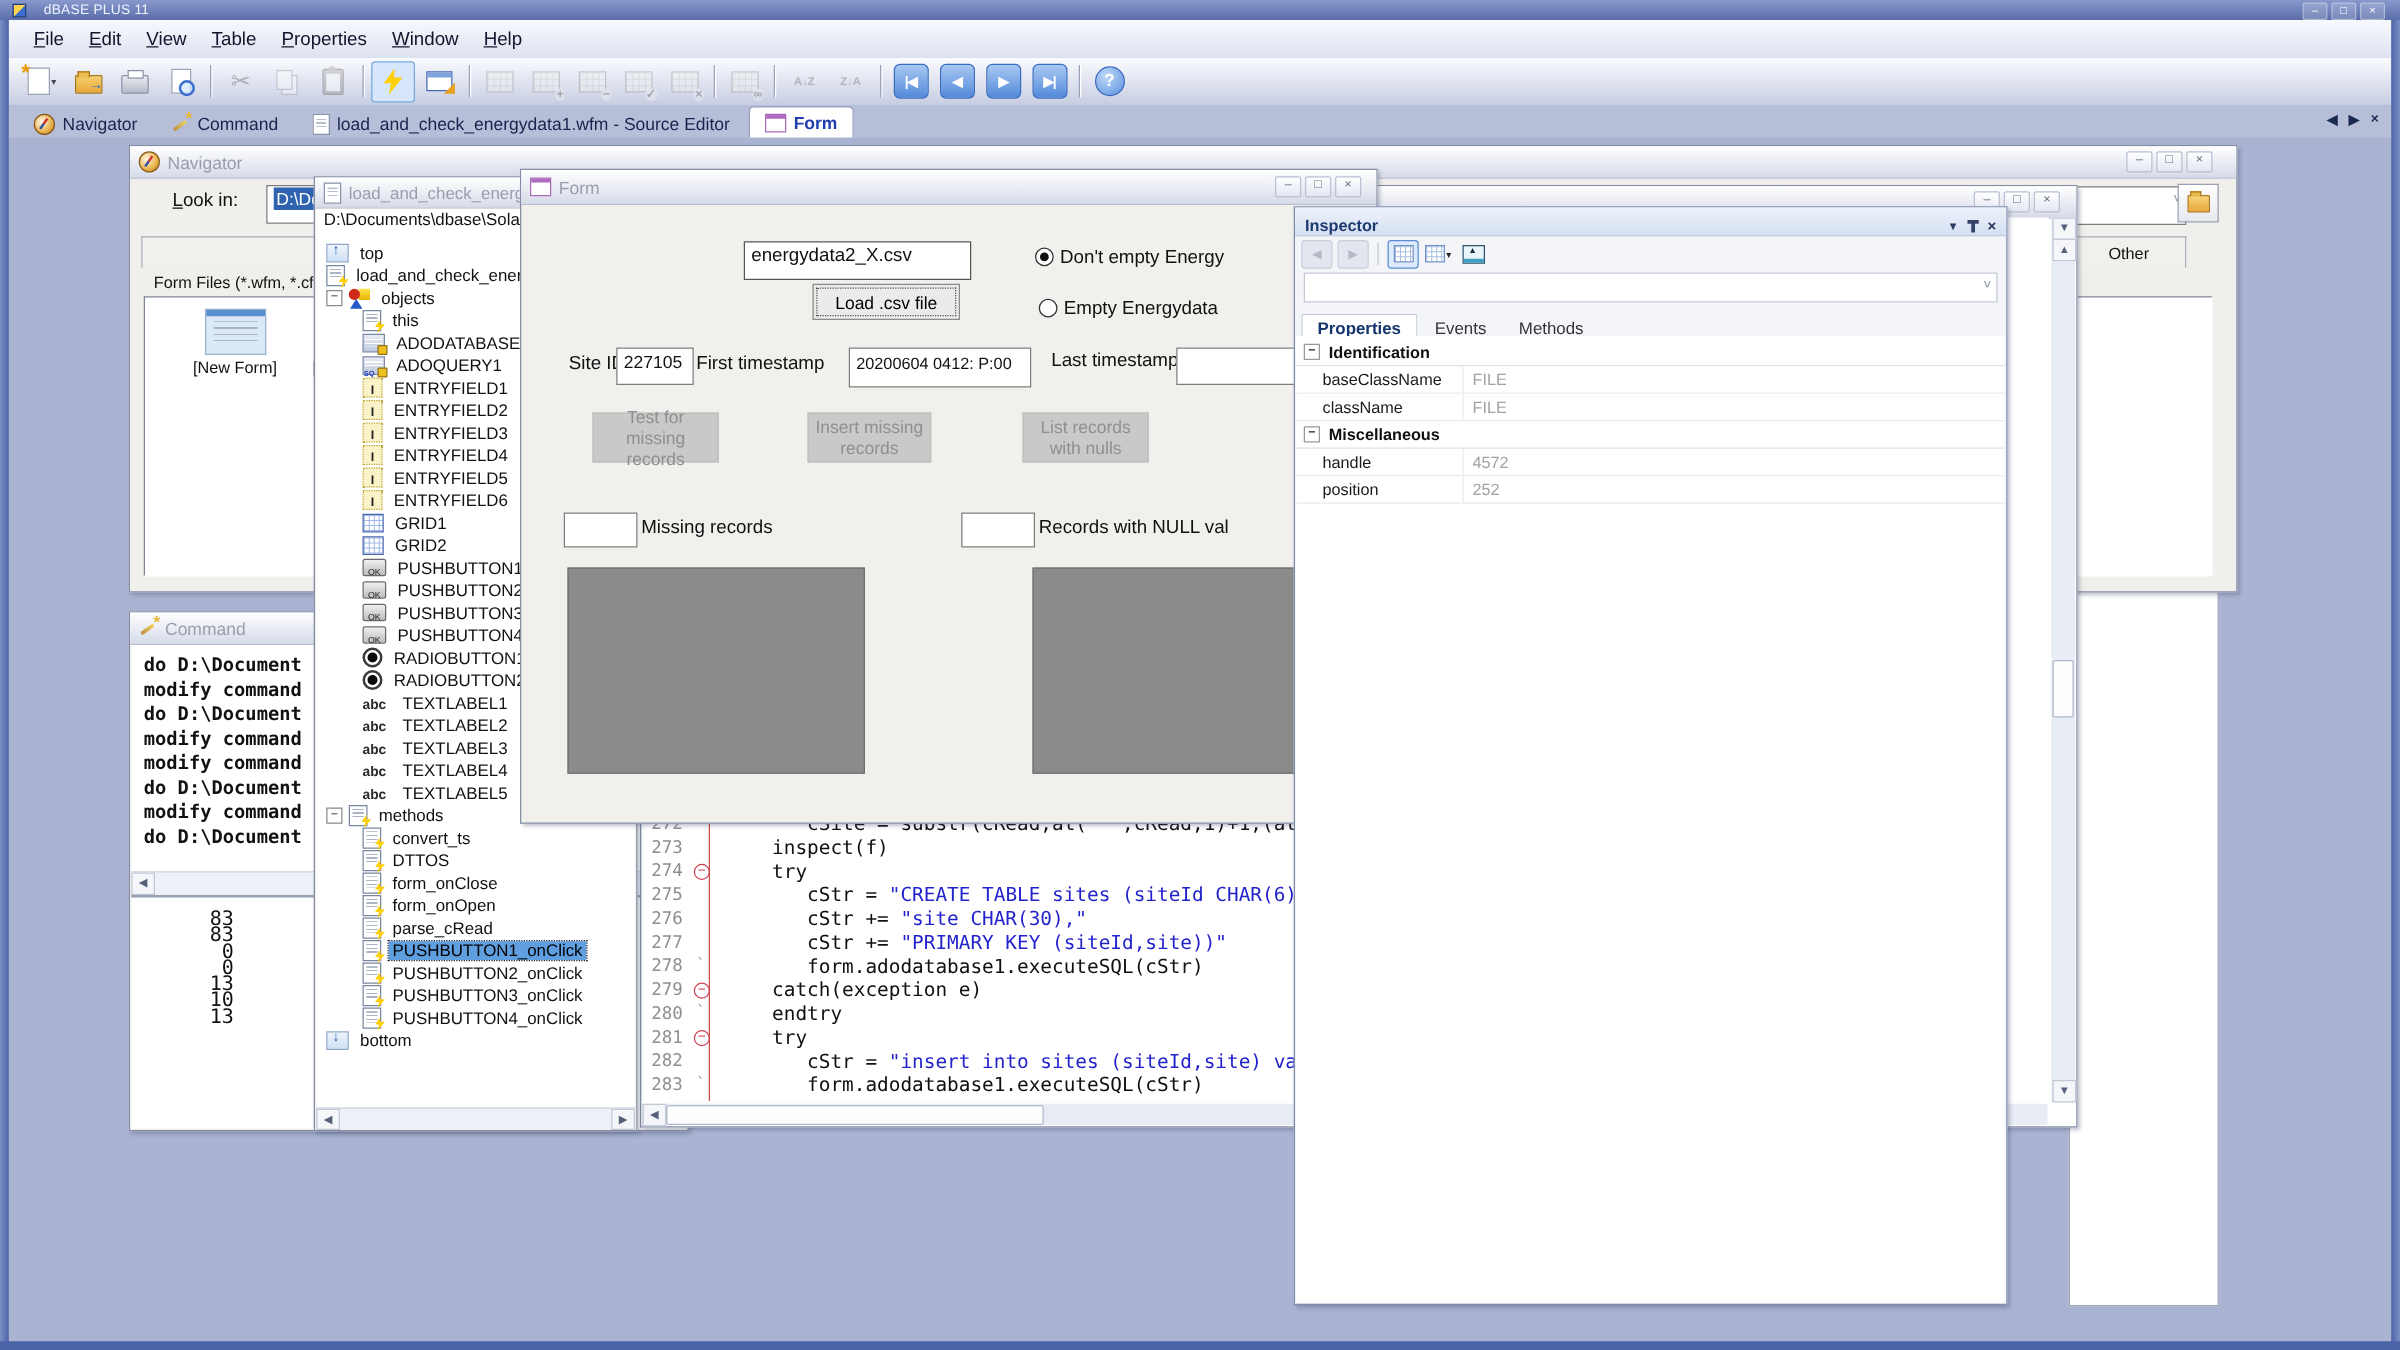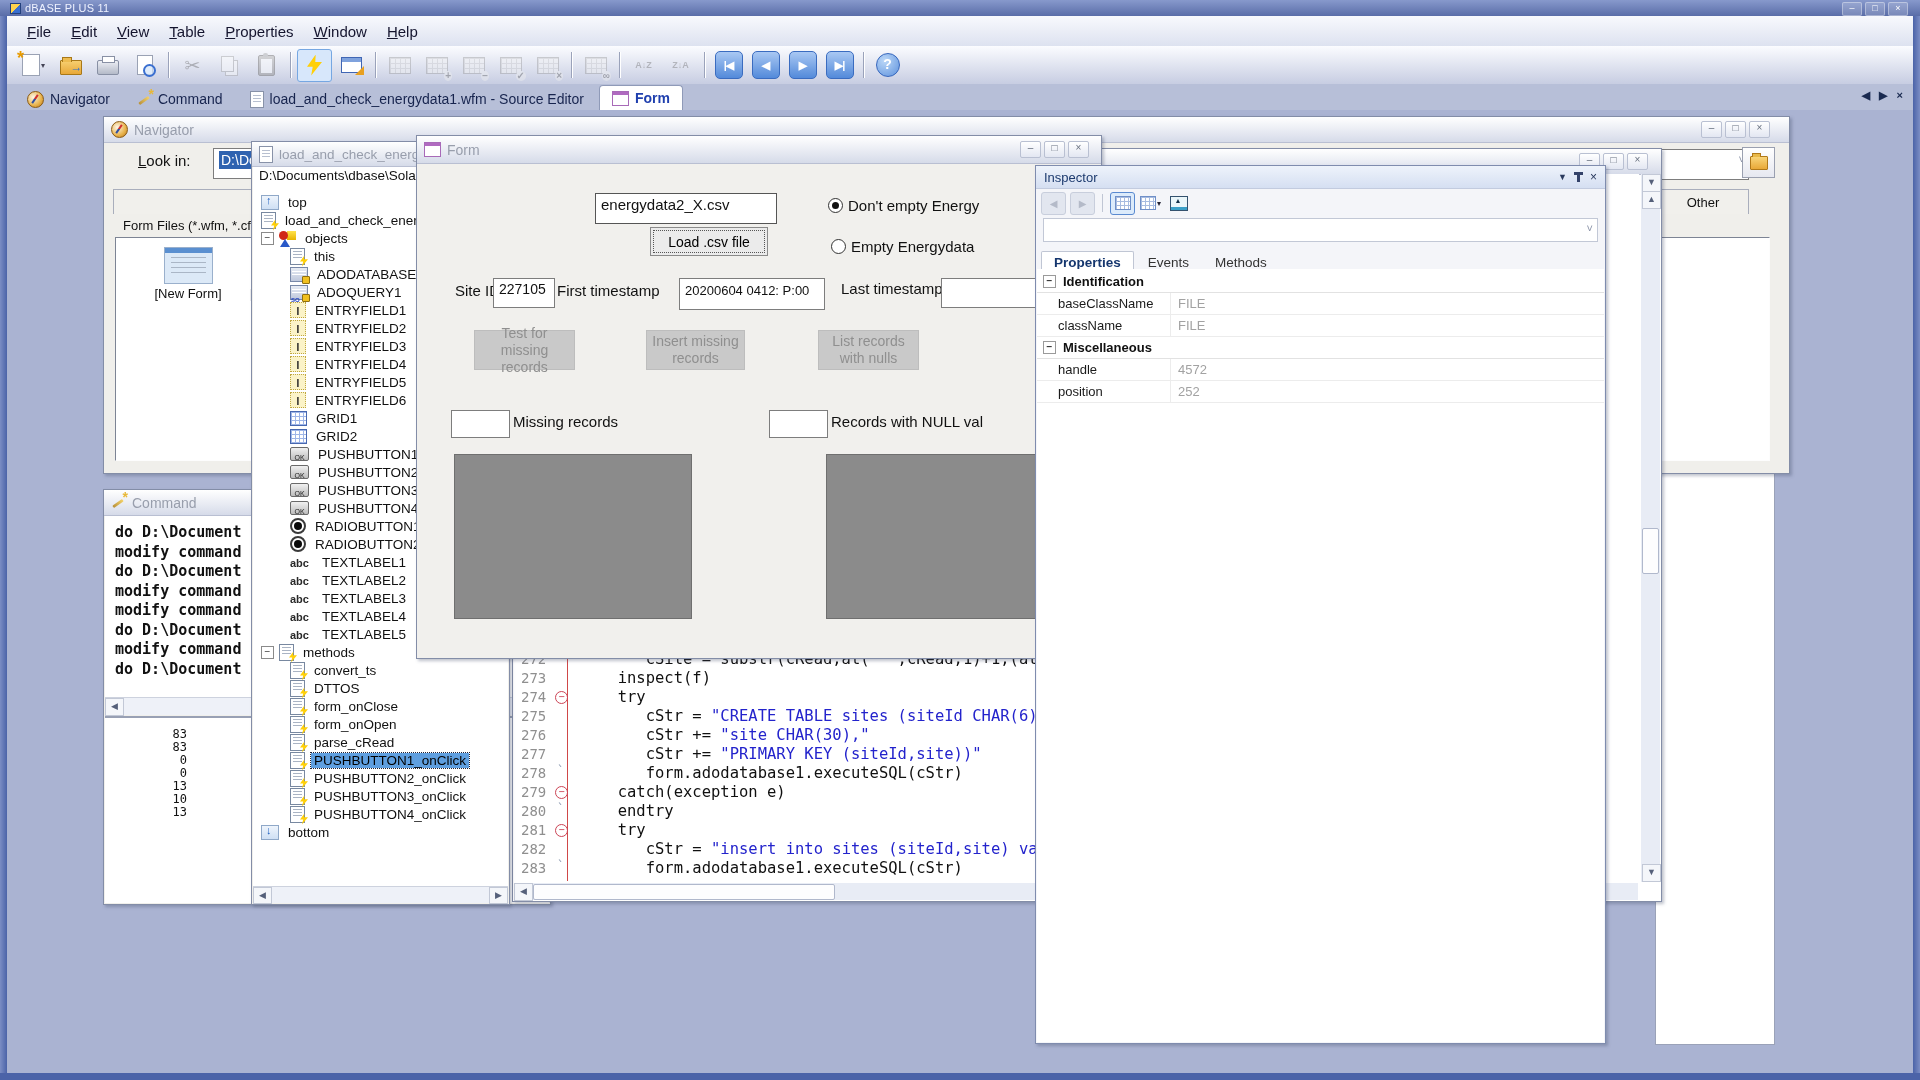--- a/index.html
+++ b/index.html
@@ -3,21 +3,21 @@
 <meta charset="utf-8">
 <style>
   html,body{margin:0;padding:0}
   #screen{position:relative;width:1920px;height:1080px;background:#aab3d2;overflow:hidden;
     font-family:"Liberation Sans",sans-serif;color:#111;-webkit-font-smoothing:antialiased}
   
   .frame-l{position:absolute;left:0;top:0;bottom:0;width:7px;background:linear-gradient(90deg,#7b8dc4,#4b63a8);z-index:50}
   .frame-r{position:absolute;right:0;top:0;bottom:0;width:7px;background:linear-gradient(270deg,#7b8dc4,#4b63a8);z-index:50}
   .frame-b{position:absolute;left:0;right:0;bottom:0;height:7px;background:#4b63a8;z-index:50}
   #titlebar{position:absolute;left:0;top:0;right:0;height:16px;background:linear-gradient(#8799cc,#5a6da8);z-index:51;
-    display:flex;align-items:center;padding-left:10px;gap:4px}
+    display:flex;align-items:center;padding-left:10px;gap:14px}
   #titlebar .app-ico{width:9px;height:9px;background:linear-gradient(135deg,#ffd34d 50%,#3a6fd0 50%);border:1px solid #23407c}
   #titlebar .t{font-size:11px;color:#eef2ff;letter-spacing:.2px}
   .capbtns{position:absolute;right:12px;top:2px;display:flex;gap:3px}
   .capbtn{width:18px;height:12px;background:rgba(255,255,255,.18);border:1px solid rgba(255,255,255,.35);
     border-radius:2px;color:#fff;font-size:9px;line-height:10px;text-align:center}
   
   #menubar{position:absolute;left:7px;right:7px;top:16px;height:30px;background:linear-gradient(#f8f9fd,#dde2f0);
     border-bottom:1px solid #b6bdd4;display:flex;align-items:center;padding-left:10px;z-index:40}
   .menu-item{padding:5px 10px;font-size:15px;color:#14142e}
   
@@ -101,21 +101,21 @@
   #nav-folderbtn{position:absolute;left:1638px;top:30px;width:31px;height:29px;border:1px solid #9aa0b0;background:linear-gradient(#fff,#e6e8f0);display:flex;align-items:center;justify-content:center}
   #nav-tab-other{position:absolute;left:1553px;top:72px;width:90px;height:24px;background:#f1f0ec;border:1px solid #a9aebc;border-bottom:none;display:flex;align-items:center;justify-content:center;font-size:13px}
   
   #win-cmd{left:103px;top:489px;width:446px;height:414px;z-index:2}
   #cmd-top{position:absolute;left:1px;top:26px;right:1px;height:181px;background:#fff;overflow:hidden}
   #cmd-lines{padding:7px 0 0 10px;font-family:"DejaVu Sans Mono",monospace;font-size:15px;font-weight:600;line-height:19.5px;white-space:pre}
   #cmd-hscroll{position:absolute;left:1px;top:207px;right:1px;height:17px;background:#eef1f8;border-top:1px solid #cdd2de}
   .sb-btn{position:absolute;width:17px;height:16px;background:#f4f6fa;border:1px solid #c2c8d6;color:#55607a;font-size:9px;text-align:center;line-height:15px}
   #cmd-split{position:absolute;left:1px;top:226px;right:1px;height:6px;background:#fff;border-top:2px solid #98a0b4;border-bottom:2px solid #98a0b4}
   #cmd-results{position:absolute;left:1px;top:234px;right:1px;bottom:1px;background:#fff}
-  #cmd-results-col{width:82px;padding-top:4px;font-family:"DejaVu Sans Mono",monospace;font-size:12px;line-height:13px;text-align:right}
+  #cmd-results-col{width:82px;padding-top:4px;font-family:"DejaVu Sans Mono",monospace;font-size:16px;line-height:13px;text-align:right}
   
   #win-tree{left:251px;top:141px;width:257px;height:762px;z-index:4}
   #win-tree .win-title{height:24px;font-size:13.5px}
   #tree-body{position:absolute;left:1px;top:25px;right:1px;bottom:18px;background:#fff;overflow:hidden}
   #tree-root{height:18px;line-height:18px;padding-left:6px;font-size:13.5px;white-space:nowrap}
   #tree-items{padding-top:8px}
   .trow{height:18px;display:flex;align-items:center;white-space:nowrap;font-size:13.5px}
   .trow.lvl1{padding-left:8px}
   .trow.lvl2{padding-left:37px}
   .texp{width:11px;height:11px;border:1px solid #8a8a8a;background:#fff;font-size:10px;line-height:9px;text-align:center;color:#333;margin-right:5px;flex:none}
@@ -167,21 +167,21 @@
   #win-form .win-title{height:27px}
   .flabel{position:absolute;font-size:15px;white-space:nowrap}
   .radio{position:absolute;width:13px;height:13px;border:1px solid #333;border-radius:50%;background:#fff}
   .radio.on::after{content:"";position:absolute;inset:3px;background:#111;border-radius:50%}
   #f-load{position:absolute;left:233px;top:91px;width:118px;height:29px;background:#ebebeb;border:1px solid #8a8a8a;font-size:14px;font-family:"Liberation Sans",sans-serif;outline:1px dotted #555;outline-offset:-4px}
   .fbtn{position:absolute;top:194px;height:38px;background:#c9c9c9;border:1px solid #bdbdbd;color:#8f8f8f;font-size:14px;line-height:17px;text-align:center;display:flex;align-items:center;justify-content:center;padding:0 4px}
   .fb0{left:57px;width:91px}.fb1{left:229px;width:89px}.fb2{left:401px;width:91px}
   .fgrid{position:absolute;top:318px;height:163px;background:#8b8b8b;border:1px solid #6f6f6f}
   
   #win-insp{left:1035px;top:165px;width:569px;height:877px;z-index:6;background:#f4f5f9;border:1px solid #7f8cae;box-shadow:2px 2px 3px rgba(70,80,110,.35);position:absolute}
-  #insp-title{height:22px;background:linear-gradient(#eef3fb,#d5dff2);display:flex;align-items:center;padding:0 8px;font-size:13px;font-weight:normal;color:#1c3a6e;border-bottom:1px solid #c2cbdf}
+  #insp-title{height:22px;background:linear-gradient(#eef3fb,#d5dff2);display:flex;align-items:flex-end;padding:0 8px;font-size:13px;font-weight:bold;color:#1c3a6e;border-bottom:1px solid #c2cbdf}
   #insp-titlebtns{margin-left:auto;display:flex;gap:10px;align-items:center;color:#2a3a5e}
   .pin{width:3px;height:9px;background:#34436a;position:relative;display:inline-block}
   .pin::before{content:"";position:absolute;left:-3px;top:-1px;width:9px;height:3px;background:#34436a}
   #insp-toolbar{height:28px;display:flex;align-items:center;padding-left:5px;gap:4px}
   .itb{width:23px;height:21px;border-radius:3px;display:flex;align-items:center;justify-content:center}
   .itb-nav{background:#e2e6ef;border:1px solid #c8cedc;color:#b4bac8;font-size:10px}
   .itb-sep{width:1px;height:18px;background:#c0c6d4;margin:0 3px}
   .itb-grid{border:1px solid #5a8ad0;background:#dcebfb}
   .mini-grid{width:14px;height:12px;background:#fff;border:1px solid #7090c8;
     background-image:linear-gradient(#a8bce0 1px,transparent 1px),linear-gradient(90deg,#a8bce0 1px,transparent 1px);background-size:4px 4px}

